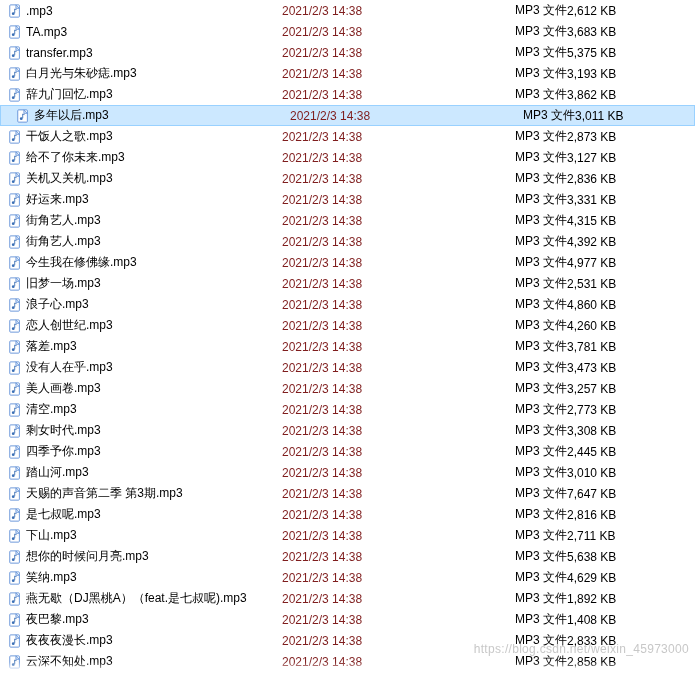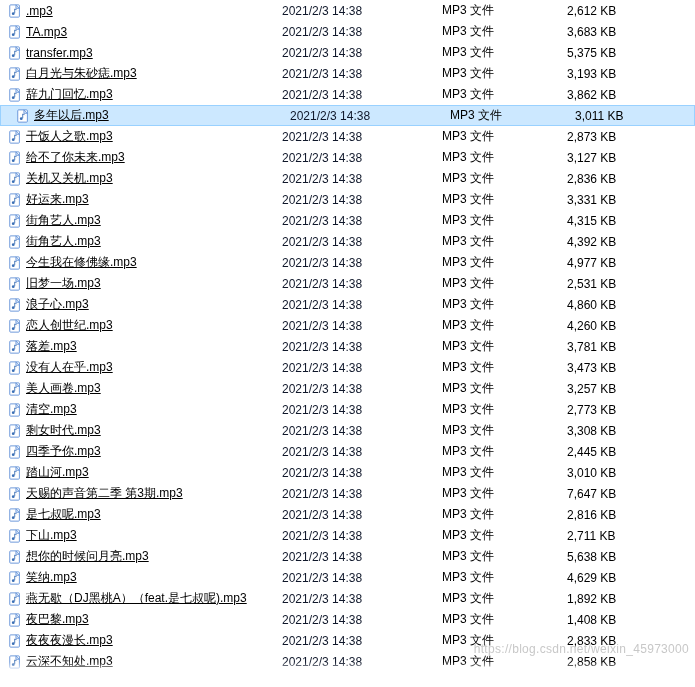--- a/index.html
+++ b/index.html
@@ -38,31 +38,31 @@
       width: 14px;
       height: 14px;
       display: inline-block;
     }
     .name-cell {
       width: 258px;
       flex: 0 0 258px;
       overflow: hidden;
       text-overflow: ellipsis;
       padding-left: 2px;
-      text-decoration: underline;
     }
     .date-cell {
       width: 160px;
       flex: 0 0 160px;
-      color: #0f172a;
+      color: #7f1d1d;
     }
     .type-cell {
       width: 125px;
       flex: 0 0 125px;
       color: #000;
+      text-align: right;
     }
     .size-cell {
       width: 90px;
       flex: 0 0 90px;
       padding-right: 8px;
       color: #000;
     }
     .watermark {
       position: absolute;
       right: 6px;

